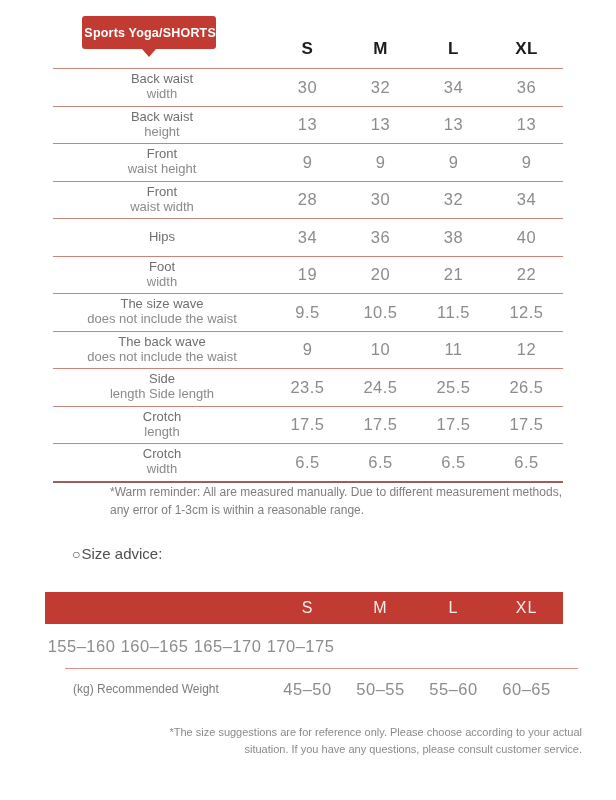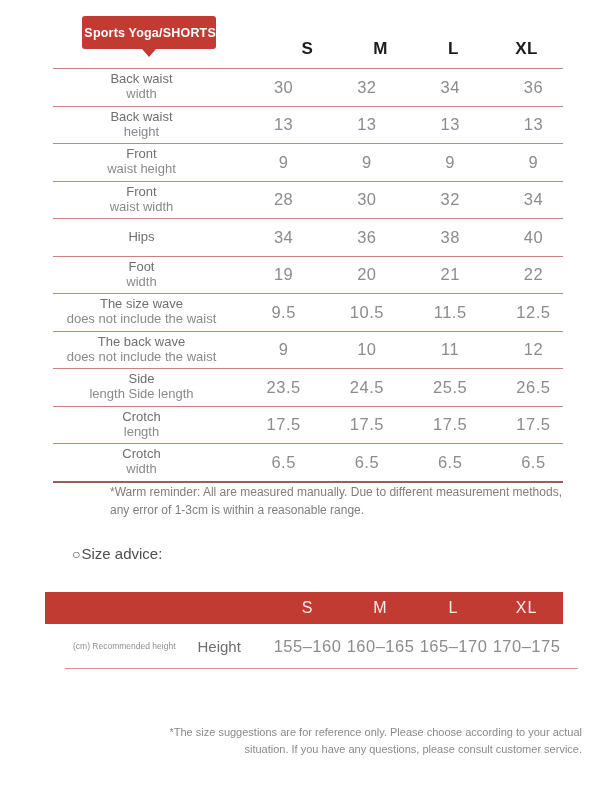--- a/index.html
+++ b/index.html
@@ -27,21 +27,21 @@
   .badge::after{
     content:"";position:absolute;top:100%;left:50%;transform:translateX(-50%);
     border:7px solid transparent;border-top:8px solid var(--red);border-bottom:0;
   }
   
   .t1{position:absolute;left:53px;top:30px;width:510px;}
   .t1-header{display:flex;height:38px;align-items:center;}
   .t1-header .cell-label{width:218px;}
   .t1-header .cell-val{width:73px;text-align:center;font-weight:bold;font-size:17px;color:#1c1c1c;}
   .t1-body{border-bottom:2px solid var(--line-thick);}
-  .t1-row{display:flex;height:36.5px;border-top:1px solid var(--line);align-items:center;gap:24px;}
+  .t1-row{display:flex;height:36.5px;border-top:1px solid var(--line);align-items:center;}
   .cell-label{width:218px;display:flex;flex-direction:column;align-items:center;justify-content:center;line-height:1.15;}
   .lbl-main{font-size:13px;color:var(--lbl);}
   .lbl-sub{font-size:13px;color:var(--sub);}
   .cell-val{width:73px;text-align:center;font-size:16.5px;color:var(--num);letter-spacing:.5px;}
   
   .reminder{
     position:absolute;left:110px;top:483px;width:472px;
     font-size:12px;color:var(--note);line-height:1.5;
   }
   
@@ -234,28 +234,33 @@
 
         <div class="cell-val">M</div>
 
         <div class="cell-val">L</div>
 
         <div class="cell-val">XL</div>
       </div>
   </div>
 
   <div class="t2-row t2-row1">
-    <div class="t2-label">
-      <span class="t2-small">(cm) Recommended height</span>
-      <span class="t2-main">Height</span>
-    </div>
     <div class="cell-val">155–160</div>
     <div class="cell-val">160–165</div>
     <div class="cell-val">165–170</div>
     <div class="cell-val">170–175</div>
   </div>
 
   <div class="t2-divider"></div>
 
+  <div class="t2-row t2-row2">
+    <div class="t2-label">
+      <span class="t2-small2">(kg) Recommended Weight</span>
+    </div>
+    <div class="cell-val">45–50</div>
+    <div class="cell-val">50–55</div>
+    <div class="cell-val">55–60</div>
+    <div class="cell-val">60–65</div>
+  </div>
 
   <div class="footer-note">*The size suggestions are for reference only. Please choose according to your actual situation. If you have any questions, please consult customer service.</div>
 
 </div>
 
 </body></html>

